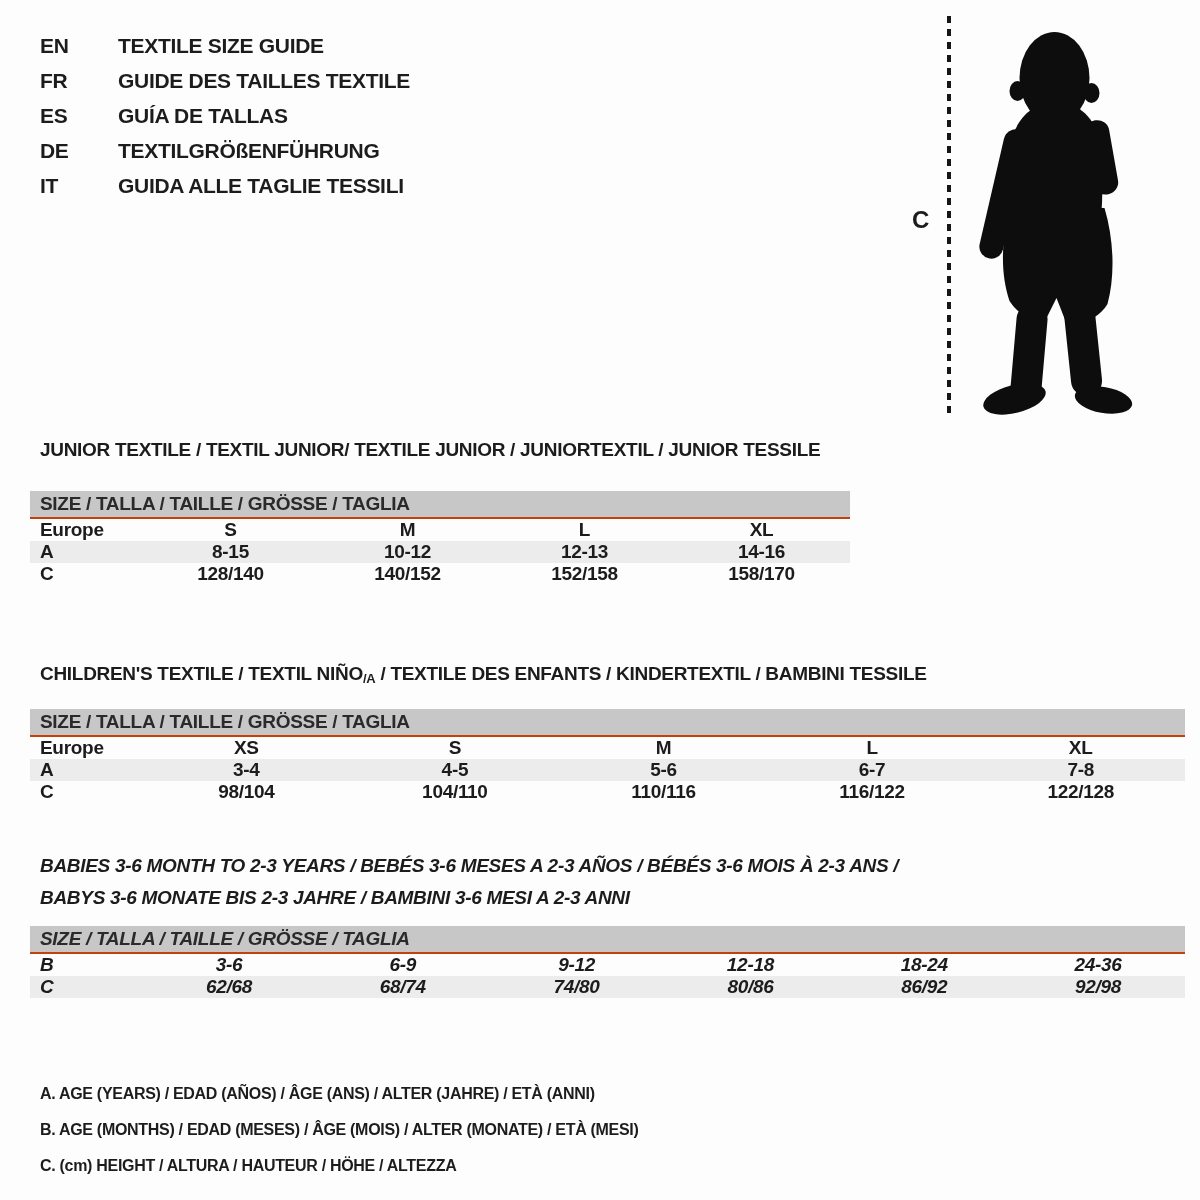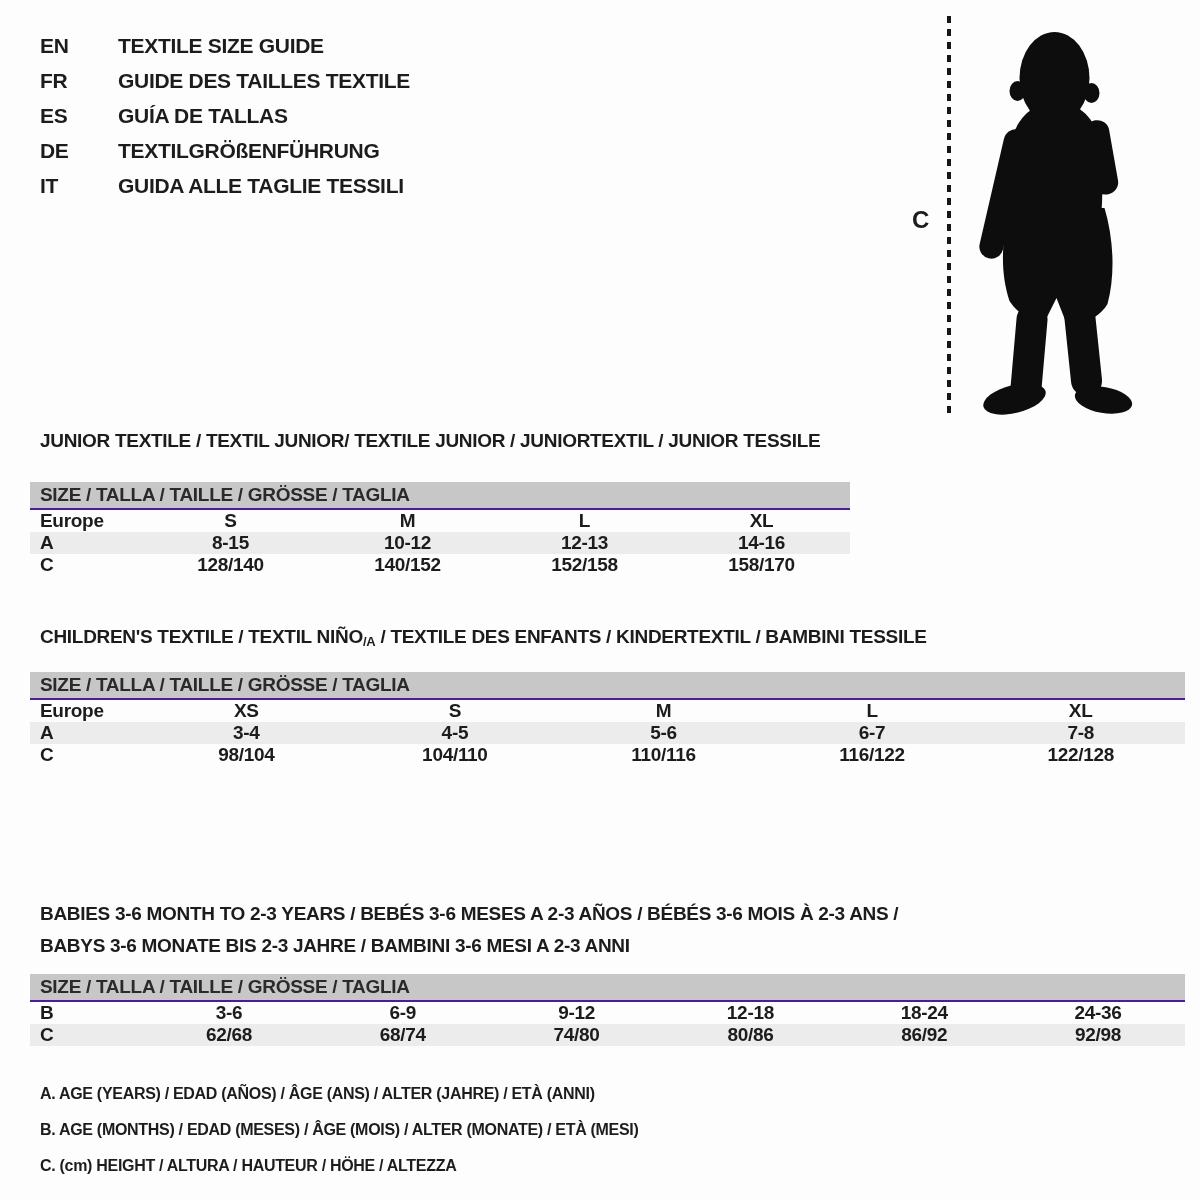--- a/index.html
+++ b/index.html
@@ -20,35 +20,35 @@
   .measure-label { position: absolute; left: 12px; top: 192px; font-size: 24px; }
   .dashed-line {
     position: absolute; left: 47px; top: 2px; width: 4px; height: 398px;
     background: repeating-linear-gradient(to bottom, #161616 0 7px, transparent 7px 13px);
   }
   .toddler { position: absolute; left: 60px; top: 2px; width: 188px; height: 400px; }
 
   
   section { position: absolute; }
   #junior   { left: 30px; top: 430px; width: 820px; }
-  #children { left: 30px; top: 626px; width: 1155px; }
-  #babies   { left: 30px; top: 898px; width: 1155px; }
-  .section-title { margin: 0 0 0 10px; font-size: 19px; font-weight: 700; }
+  #children { left: 30px; top: 654px; width: 1155px; }
+  #babies   { left: 30px; top: 850px; width: 1155px; font-style: italic; }
+  .section-title { margin: 9px 0 0 10px; font-size: 19px; font-weight: 700; }
   #junior .section-title { margin-bottom: 30px; }
   #children .section-title { margin-bottom: 23px; }
   #babies .titles { margin-bottom: 12px; }
   #babies .title-line { margin-left: 10px; font-size: 19px; line-height: 32px; }
   .subscript { font-size: 13px; vertical-align: -3px; letter-spacing: -0.2px; }
 
   
   table.size-table { width: 100%; border-collapse: collapse; table-layout: fixed; font-size: 19px; }
   col.label-col { width: 112px; }
   .header-row th {
     background: #c7c7c7; text-align: left; padding: 0 0 0 10px; height: 27px;
-    font-size: 19px; font-weight: 700; border-bottom: 2px solid #4c1d95; color: #2a2a2a;
+    font-size: 19px; font-weight: 700; border-bottom: 2px solid #c2410c; color: #2a2a2a;
   }
   .size-table td { height: 16px; text-align: center; padding: 0; font-weight: 700; }
   .size-table td.lbl { text-align: left; padding-left: 10px; }
   tr.shaded td { background: #ececec; }
 
   
   .legend { position: absolute; left: 40px; top: 1076px; font-size: 16px; line-height: 36px; }
 </style>
 </head>
 <body>

